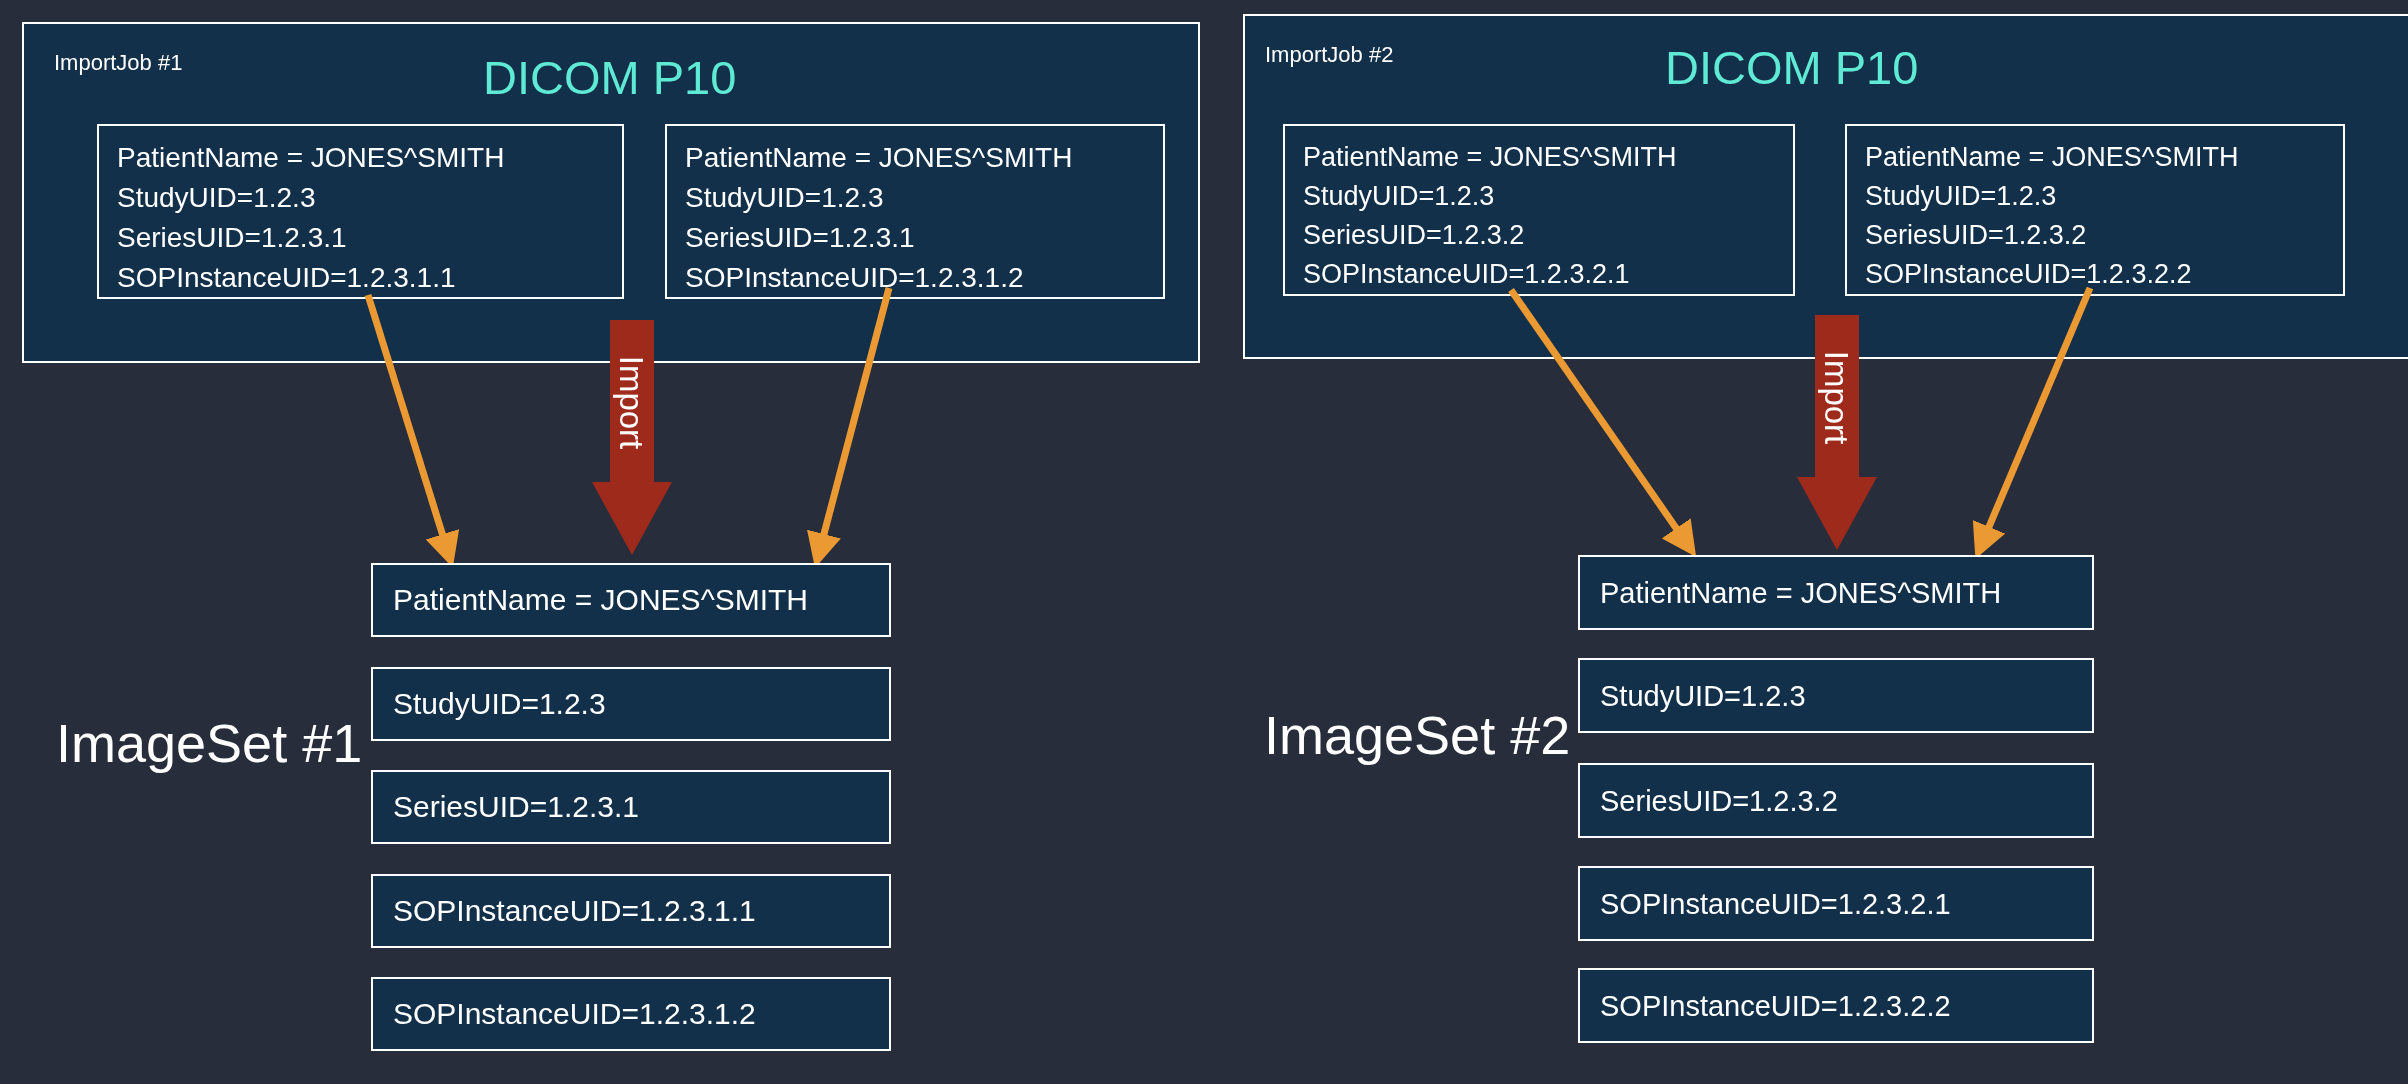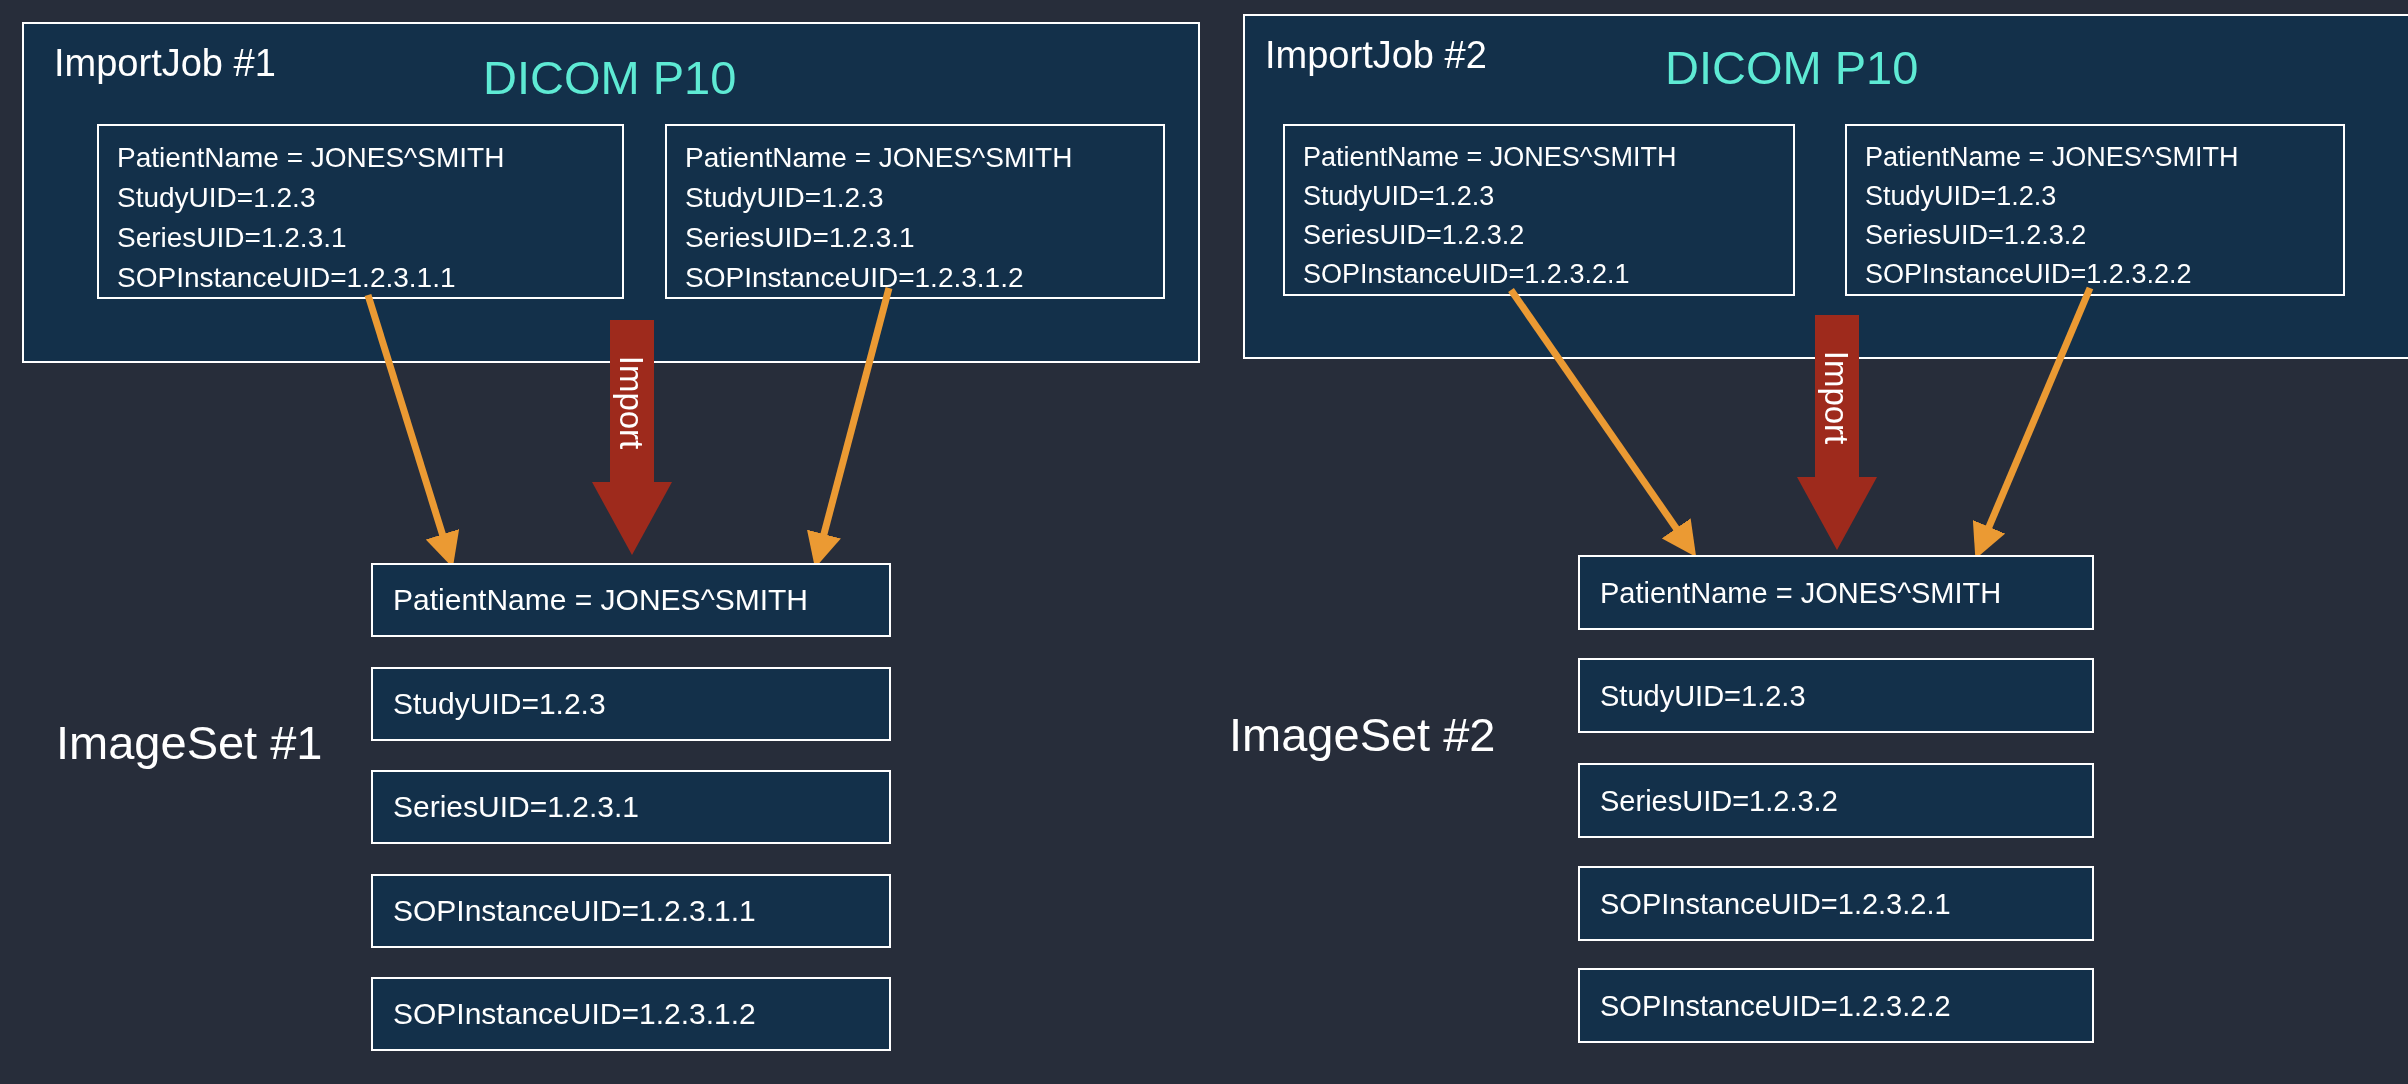--- a/index.html
+++ b/index.html
@@ -16,21 +16,21 @@
     position:absolute;
     background:#13304a;
     border:2px solid #ffffff;
     box-sizing:border-box;
   }
   #job-panel-1{left:22px;top:22px;width:1178px;height:341px;}
   #job-panel-2{left:1243px;top:14px;width:1307px;height:345px;}
 
   .job-label{
     position:absolute;
-    font-size:38px;
+    font-size:22px;
     line-height:34px;
     color:#ffffff;
     white-space:nowrap;
   }
   #job-panel-1 .job-label{left:30px;top:22px;}
   #job-panel-2 .job-label{left:20px;top:22px;}
 
   .panel-title{
     position:absolute;
     font-size:47px;
@@ -57,27 +57,27 @@
   }
   #job-panel-1 .dicom-box.a{left:73px;top:100px;width:527px;height:175px;}
   #job-panel-1 .dicom-box.b{left:641px;top:100px;width:500px;height:175px;}
   #job-panel-2 .dicom-box.a{left:38px;top:108px;width:512px;height:172px;}
   #job-panel-2 .dicom-box.b{left:600px;top:108px;width:500px;height:172px;}
   #job-panel-2 .dicom-box .line{font-size:27px;line-height:39px;}
 
   
   .imageset-label{
     position:absolute;
-    font-size:47px;
+    font-size:54px;
     line-height:46px;
     white-space:nowrap;
     color:#ffffff;
   }
   #imageset-label-1{left:56px;top:720px;}
-  #imageset-label-2{left:1229px;top:712px;text-align:center;}
+  #imageset-label-2{left:1264px;top:712px;text-align:center;}
 
   .attr-box{
     position:absolute;
     border:2px solid #ffffff;
     background:#13304a;
     box-sizing:border-box;
     display:flex;
     align-items:center;
     padding-left:20px;
   }

